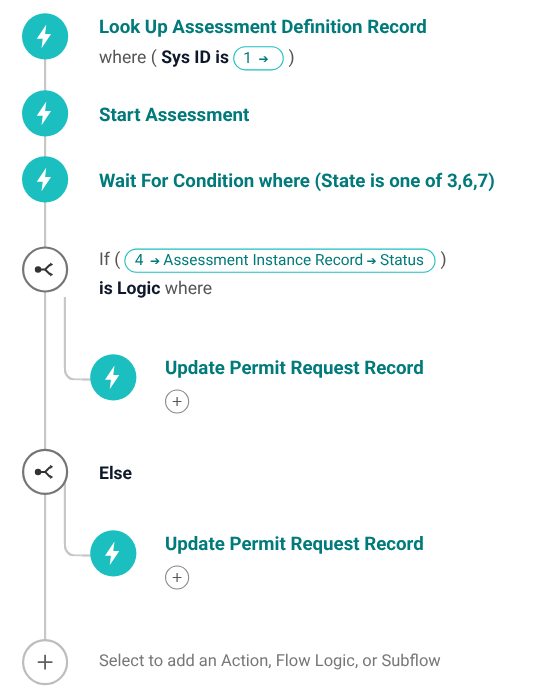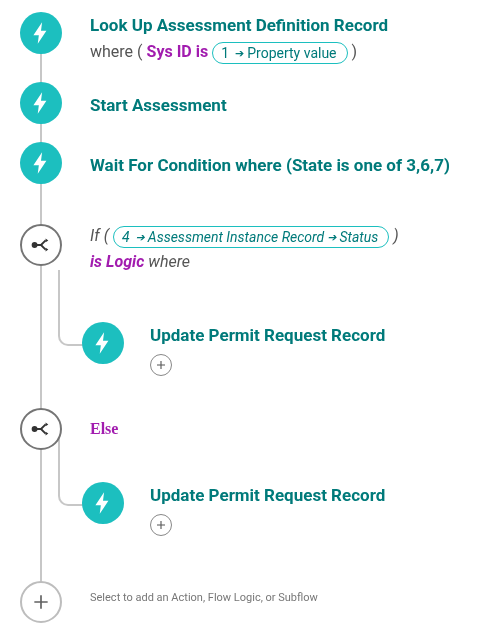--- a/index.html
+++ b/index.html
@@ -92,38 +92,38 @@
     height: 22px;
   }
   .pill .num {
     font-weight: 400;
     margin-right: 3px;
   }
   .pill .arrow {
     margin: 0 3px;
     font-size: 11px;
   }
-  .desc .bold { font-weight: 700; color:#a21caf; }
+  .desc .bold { font-weight: 700; color:#0f172a; }
   .desc .plain { color:#555; }
   .add-circle {
     display: inline-flex;
     width: 22px;
     height: 22px;
     border: 1.5px solid #888;
     border-radius: 50%;
     align-items: center;
     justify-content: center;
     color: #555;
     font-size: 15px;
     margin-top: 8px;
     margin-left: 0;
   }
   .placeholder-text {
     color: #777;
-    font-size: 11px;
+    font-size: 15px;
     padding-top: 10px;
   }
 </style>
 </head>
 <body>
 
 <div class="rail"></div>
 
 <div class="branch-rail" style="left:58px; top:270px; height:65px;"></div>
 <div class="branch-h" style="left:58px; top:330px;"></div>
@@ -140,21 +140,20 @@
       </svg>
   </div>
   <div class="content">
     <div class="title">Look Up Assessment Definition Record</div>
     <div class="desc">
       <span class="plain">where (</span>
       <span class="bold">Sys ID is</span>
       <span class="pill">
         <span class="num">1</span>
         <span class="arrow">➔</span>
-        <span>Property value</span>
       </span>
       <span class="plain">)</span>
     </div>
   </div>
 </div>
 
 <div class="step" style="top:82px;">
   <div class="node">
     <svg width="26" height="26" viewBox="0 0 24 24" fill="currentColor">
         <path d="M13 2 L5 14 h5 l-1 8 8-12 h-5 z"></path>
@@ -169,21 +168,21 @@
   <div class="node">
     <svg width="26" height="26" viewBox="0 0 24 24" fill="currentColor">
         <path d="M13 2 L5 14 h5 l-1 8 8-12 h-5 z"></path>
       </svg>
   </div>
   <div class="content">
     <div class="title" style="padding-top:10px;">Wait For Condition where (State is one of 3,6,7)</div>
   </div>
 </div>
 
-<div class="step" style="top:224px;font-style:italic;">
+<div class="step" style="top:224px;">
   <div class="node node-outline">
     <svg width="22" height="22" viewBox="0 0 24 24" fill="none" stroke="#333" stroke-width="2">
       <circle cx="5" cy="12" r="2.2" fill="#333"></circle>
       <path d="M7 12 L12 12 L17 7"></path>
         <path d="M12 12 L17 17"></path>
       <polygon points="17,5 20,7 17,9" fill="#333" stroke="none"></polygon>
       <polygon points="17,15 20,17 17,19" fill="#333" stroke="none"></polygon>
     </svg>
   </div>
   <div class="content">
@@ -215,21 +214,21 @@
   <div class="content">
     <div class="title">Update Permit Request Record</div>
     <div class="add-circle">
       <svg width="12" height="12" viewBox="0 0 24 24" stroke="#555" stroke-width="2.2">
           <path d="M12 4v16M4 12h16"></path>
         </svg>
     </div>
   </div>
 </div>
 
-<div class="step" style="top:408px;font-family:Liberation Serif, serif;">
+<div class="step" style="top:408px;">
   <div class="node node-outline">
     <svg width="22" height="22" viewBox="0 0 24 24" fill="none" stroke="#333" stroke-width="2">
       <circle cx="5" cy="12" r="2.2" fill="#333"></circle>
       <path d="M7 12 L12 12 L17 7"></path>
         <path d="M12 12 L17 17"></path>
       <polygon points="17,5 20,7 17,9" fill="#333" stroke="none"></polygon>
       <polygon points="17,15 20,17 17,19" fill="#333" stroke="none"></polygon>
     </svg>
   </div>
   <div class="content">

